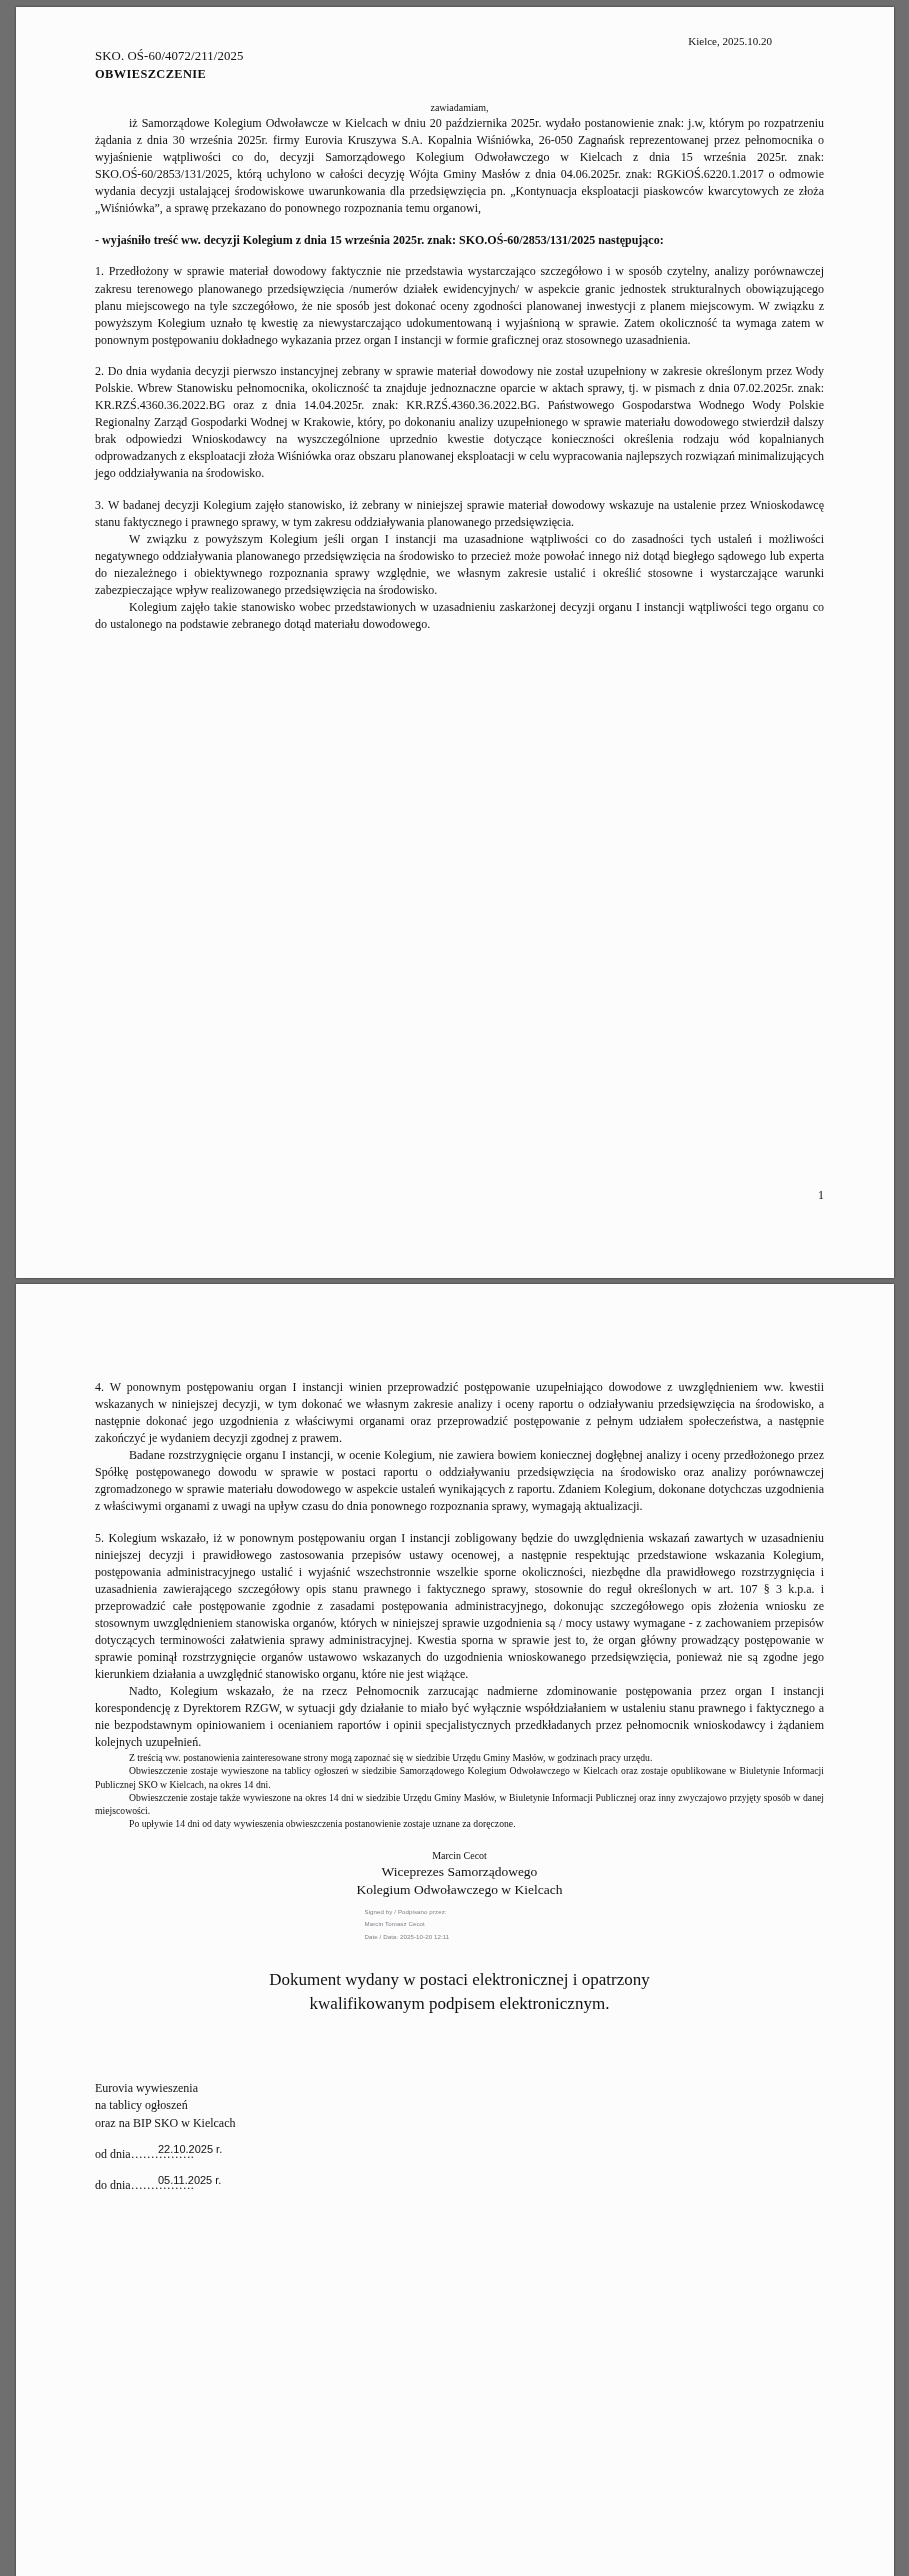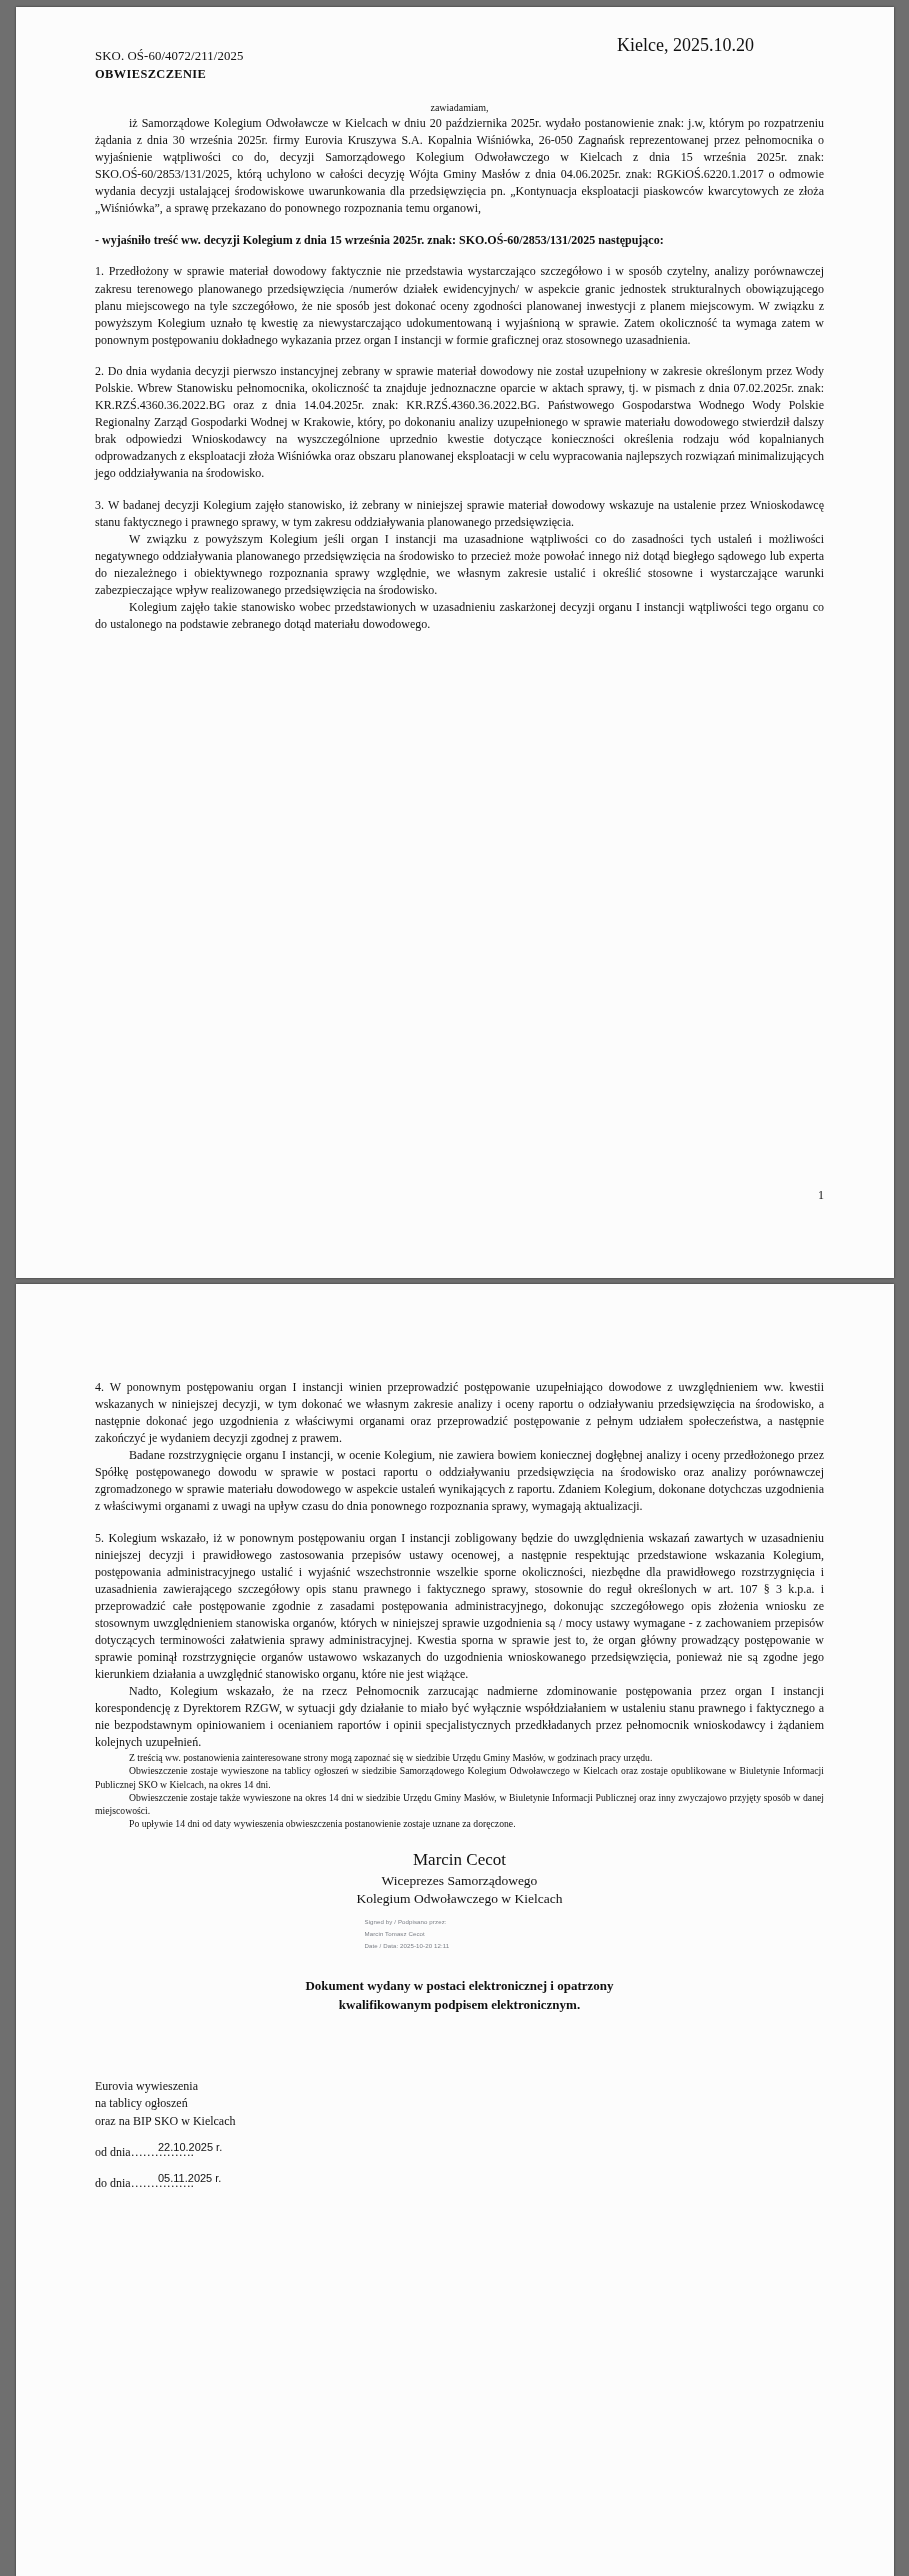--- a/index.html
+++ b/index.html
@@ -48,23 +48,23 @@
     position: absolute;
     left: 0;
     top: 42px;
     font-weight: normal;
     font-size: 12.8px;
     letter-spacing: 0.1px;
     white-space: nowrap;
   }
   .city-date {
     position: absolute;
-    right: 70px;
+    right: 52px;
     top: 28px;
-    font-size: 18px;
+    font-size: 11px;
     white-space: nowrap;
   }
   .doc-title {
     position: absolute;
     left: 0;
     right: 0;
     top: 60px;
     font-weight: bold;
     font-size: 12.4px;
     letter-spacing: 0.4px;
@@ -111,42 +111,42 @@
     font-size: 9.7px;
     line-height: 1.36;
   }
 
   
   .sig-wrap {
     margin-top: 19px;
     text-align: center;
   }
   .sig-name {
-    font-size: 17px;
+    font-size: 10px;
     line-height: 1.34;
   }
   .sig-role1, .sig-role2 {
     font-size: 13.5px;
     line-height: 1.34;
   }
   .sig-stamp {
     margin: 7.3px auto 0;
     width: 190px;
     text-align: left;
     color: #7b7f86;
     font-family: "Liberation Sans", "DejaVu Sans", sans-serif;
     font-size: 6.1px;
     line-height: 2.0;
     letter-spacing: 0.1px;
   }
   .edoc-note {
     margin-top: 25px;
     text-align: center;
-    font-weight: bold;
-    font-size: 13px;
+    font-weight: normal;
+    font-size: 17px;
     line-height: 1.45;
   }
 
   
   .posting {
     margin-top: 63px;
     font-size: 12px;
     line-height: 1.45;
   }
   .posting .row {

